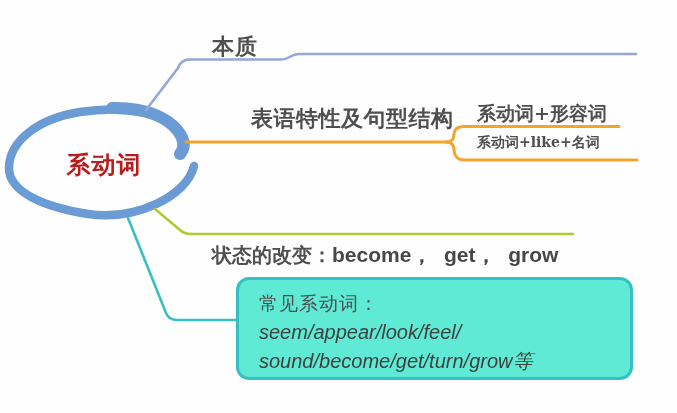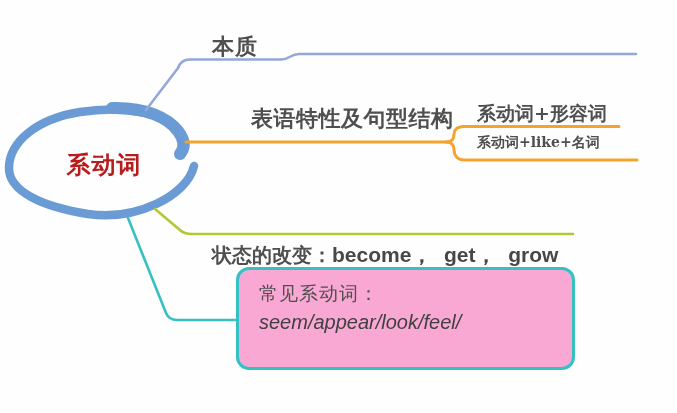--- a/index.html
+++ b/index.html
@@ -11,22 +11,22 @@
   .label{position:absolute;white-space:nowrap;line-height:1.15;font-weight:bold;}
   .center-label{left:52px;top:151px;width:104px;text-align:center;font-size:24px;color:#b91c1c;letter-spacing:1px;}
   .essence-label{left:212px;top:34px;font-size:22px;letter-spacing:1px;}
   .essence-detail{left:315px;top:28px;font-size:21px;}
   .predicative-label{left:219px;top:106px;font-size:22px;letter-spacing:0.5px;margin-left:32px;}
   .pattern1-label{left:477px;top:103px;font-size:19px;}
   .pattern2-label{left:477px;top:134px;font-size:14px;}
   .state-label{left:212px;top:207px;font-size:20px;margin-top:36px;}
   .state-verbs{font-family:"Liberation Sans","DejaVu Sans",sans-serif;font-size:21px;color:#474747;white-space:pre;}
   .common-box{
-    position:absolute;left:236px;top:267px;width:339px;height:103px;box-sizing:border-box;
-    border:3px solid #35c1c3;border-radius:13px;background:#f9a8d4;
+    position:absolute;left:236px;top:277px;width:397px;height:103px;box-sizing:border-box;
+    border:3px solid #35c1c3;border-radius:13px;background:#5eead4;
     padding:9px 10px 0 20px;
   }
   .common-line{white-space:nowrap;line-height:29px;}
   .common-title{font-size:19px;letter-spacing:1px;color:#4f4f4f;}
   .common-en{font-family:"Liberation Sans","DejaVu Sans",sans-serif;font-size:20px;color:#404040;font-style:italic;}
 </style>
 </head>
 <body>
 
 <div class="canvas">
@@ -54,15 +54,16 @@
   <div class="label pattern1-label">系动词+形容词</div>
   <div class="label pattern2-label">系动词+like+名词</div>
 
   <div class="label state-label">
     <span>状态的改变：</span><span class="state-verbs">become，  get，  grow</span>
   </div>
 
   <div class="common-box">
     <div class="common-line common-title">常见系动词：</div>
     <div class="common-line common-en">seem/appear/look/feel/</div>
+    <div class="common-line common-en">sound/become/get/turn/grow等</div>
   </div>
 
 </div>
 
 </body></html>

